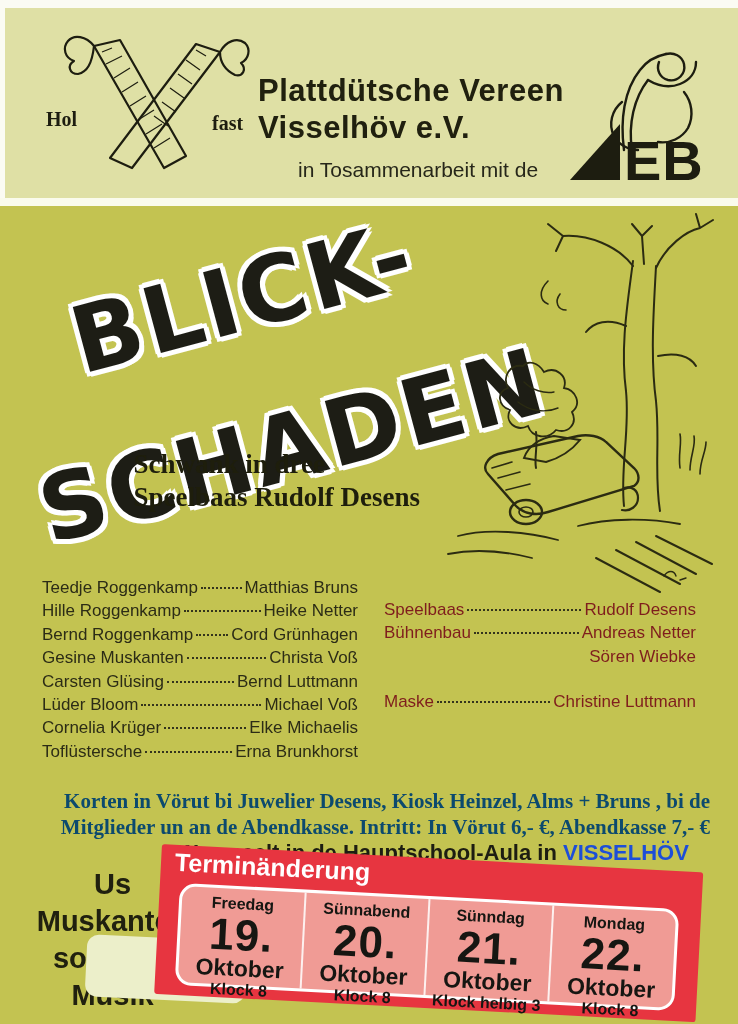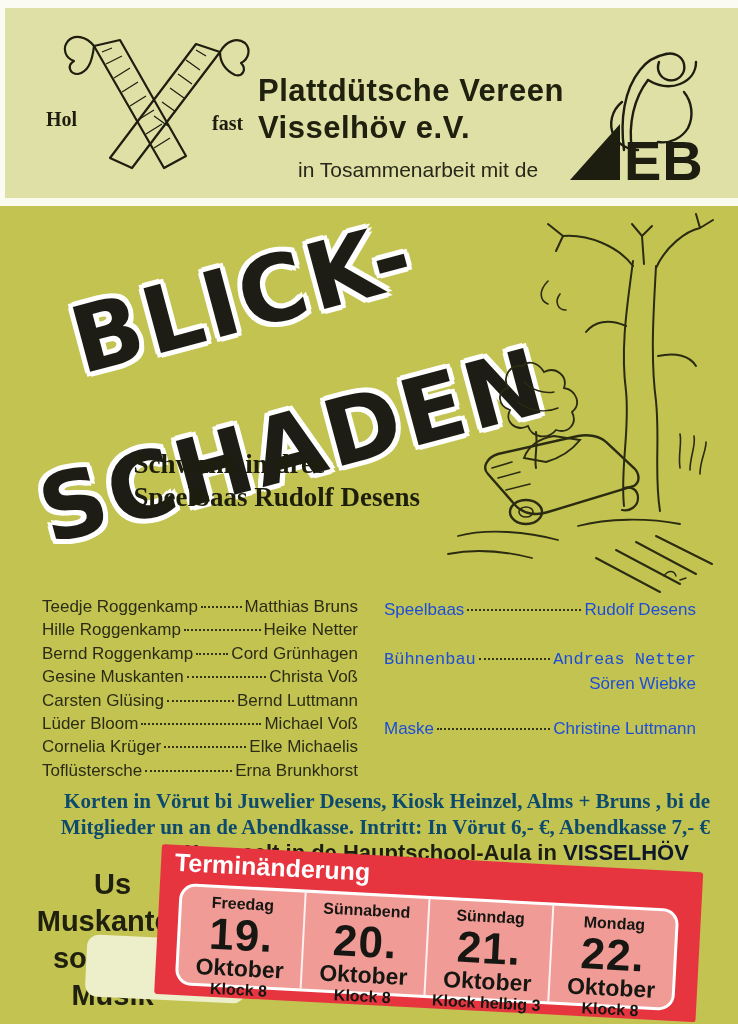--- a/index.html
+++ b/index.html
@@ -26,33 +26,33 @@
   .title-1{left:60px;top:292px;}
   .title-2{left:28px;top:462px;}
 
   .illustration{position:absolute;left:428px;top:206px;}
 
   
   .subtitle{position:absolute;right:318px;top:448px;text-align:left;white-space:nowrap;
     font-family:"Liberation Serif",serif;font-weight:bold;font-size:27px;line-height:33px;color:#1e1e0c;}
 
   
-  .cast{position:absolute;left:42px;top:578px;width:316px;font-size:17px;color:#2c2c16;margin-top:19px;}
-  .crew{position:absolute;left:384px;top:578px;width:312px;font-size:17px;color:#1d4ed8;}
+  .cast{position:absolute;left:42px;top:578px;width:316px;font-size:17px;color:#2c2c16;}
+  .crew{position:absolute;left:384px;top:578px;width:312px;font-size:17px;color:#7f1d1d;}
   .drow{display:flex;align-items:baseline;height:23.4px;white-space:nowrap;}
   .leader{flex:1;border-bottom:2px dotted #34341c;margin:0 3px;transform:translateY(-4px);}
   .name-only{height:23.4px;text-align:right;white-space:nowrap;}
-  .mt22{margin-top:22px;} .mt27{margin-top:27px;font-family:Liberation Mono, monospace;}
+  .mt22{margin-top:22px;} .mt27{}
 
   
   .tickets{position:absolute;left:28px;right:28px;top:788px;text-align:right;
     font-family:"Liberation Serif",serif;font-weight:bold;font-size:21px;line-height:26px;color:#0c4a6e;}
   .venue{position:absolute;left:150px;right:22px;top:840px;text-align:center;z-index:1;
     font-size:22px;font-weight:bold;color:#1d1d12;white-space:nowrap;}
-  .venue .hl{color:#0f172a;}
+  .venue .hl{color:#1d4ed8;}
   .music{position:absolute;left:20px;top:866px;width:185px;text-align:center;
     font-size:29px;font-weight:bold;line-height:37px;color:#20200f;}
 
   
   .peek{position:absolute;left:86px;top:938px;width:160px;height:62px;background:#ecefca;
     border-radius:12px;transform:rotate(2.8deg);z-index:4;}
   .sticker{position:absolute;left:162px;top:844px;width:542px;height:150px;background:#e73540;
     transform:rotate(3deg);transform-origin:left top;z-index:6;border-radius:3px;}
   .sticker-label{position:absolute;left:14px;top:3px;color:#ffffff;font-size:25px;font-weight:bold;}
   .date-panel{position:absolute;left:20px;right:22px;top:38px;bottom:10px;background:#f09b95;

